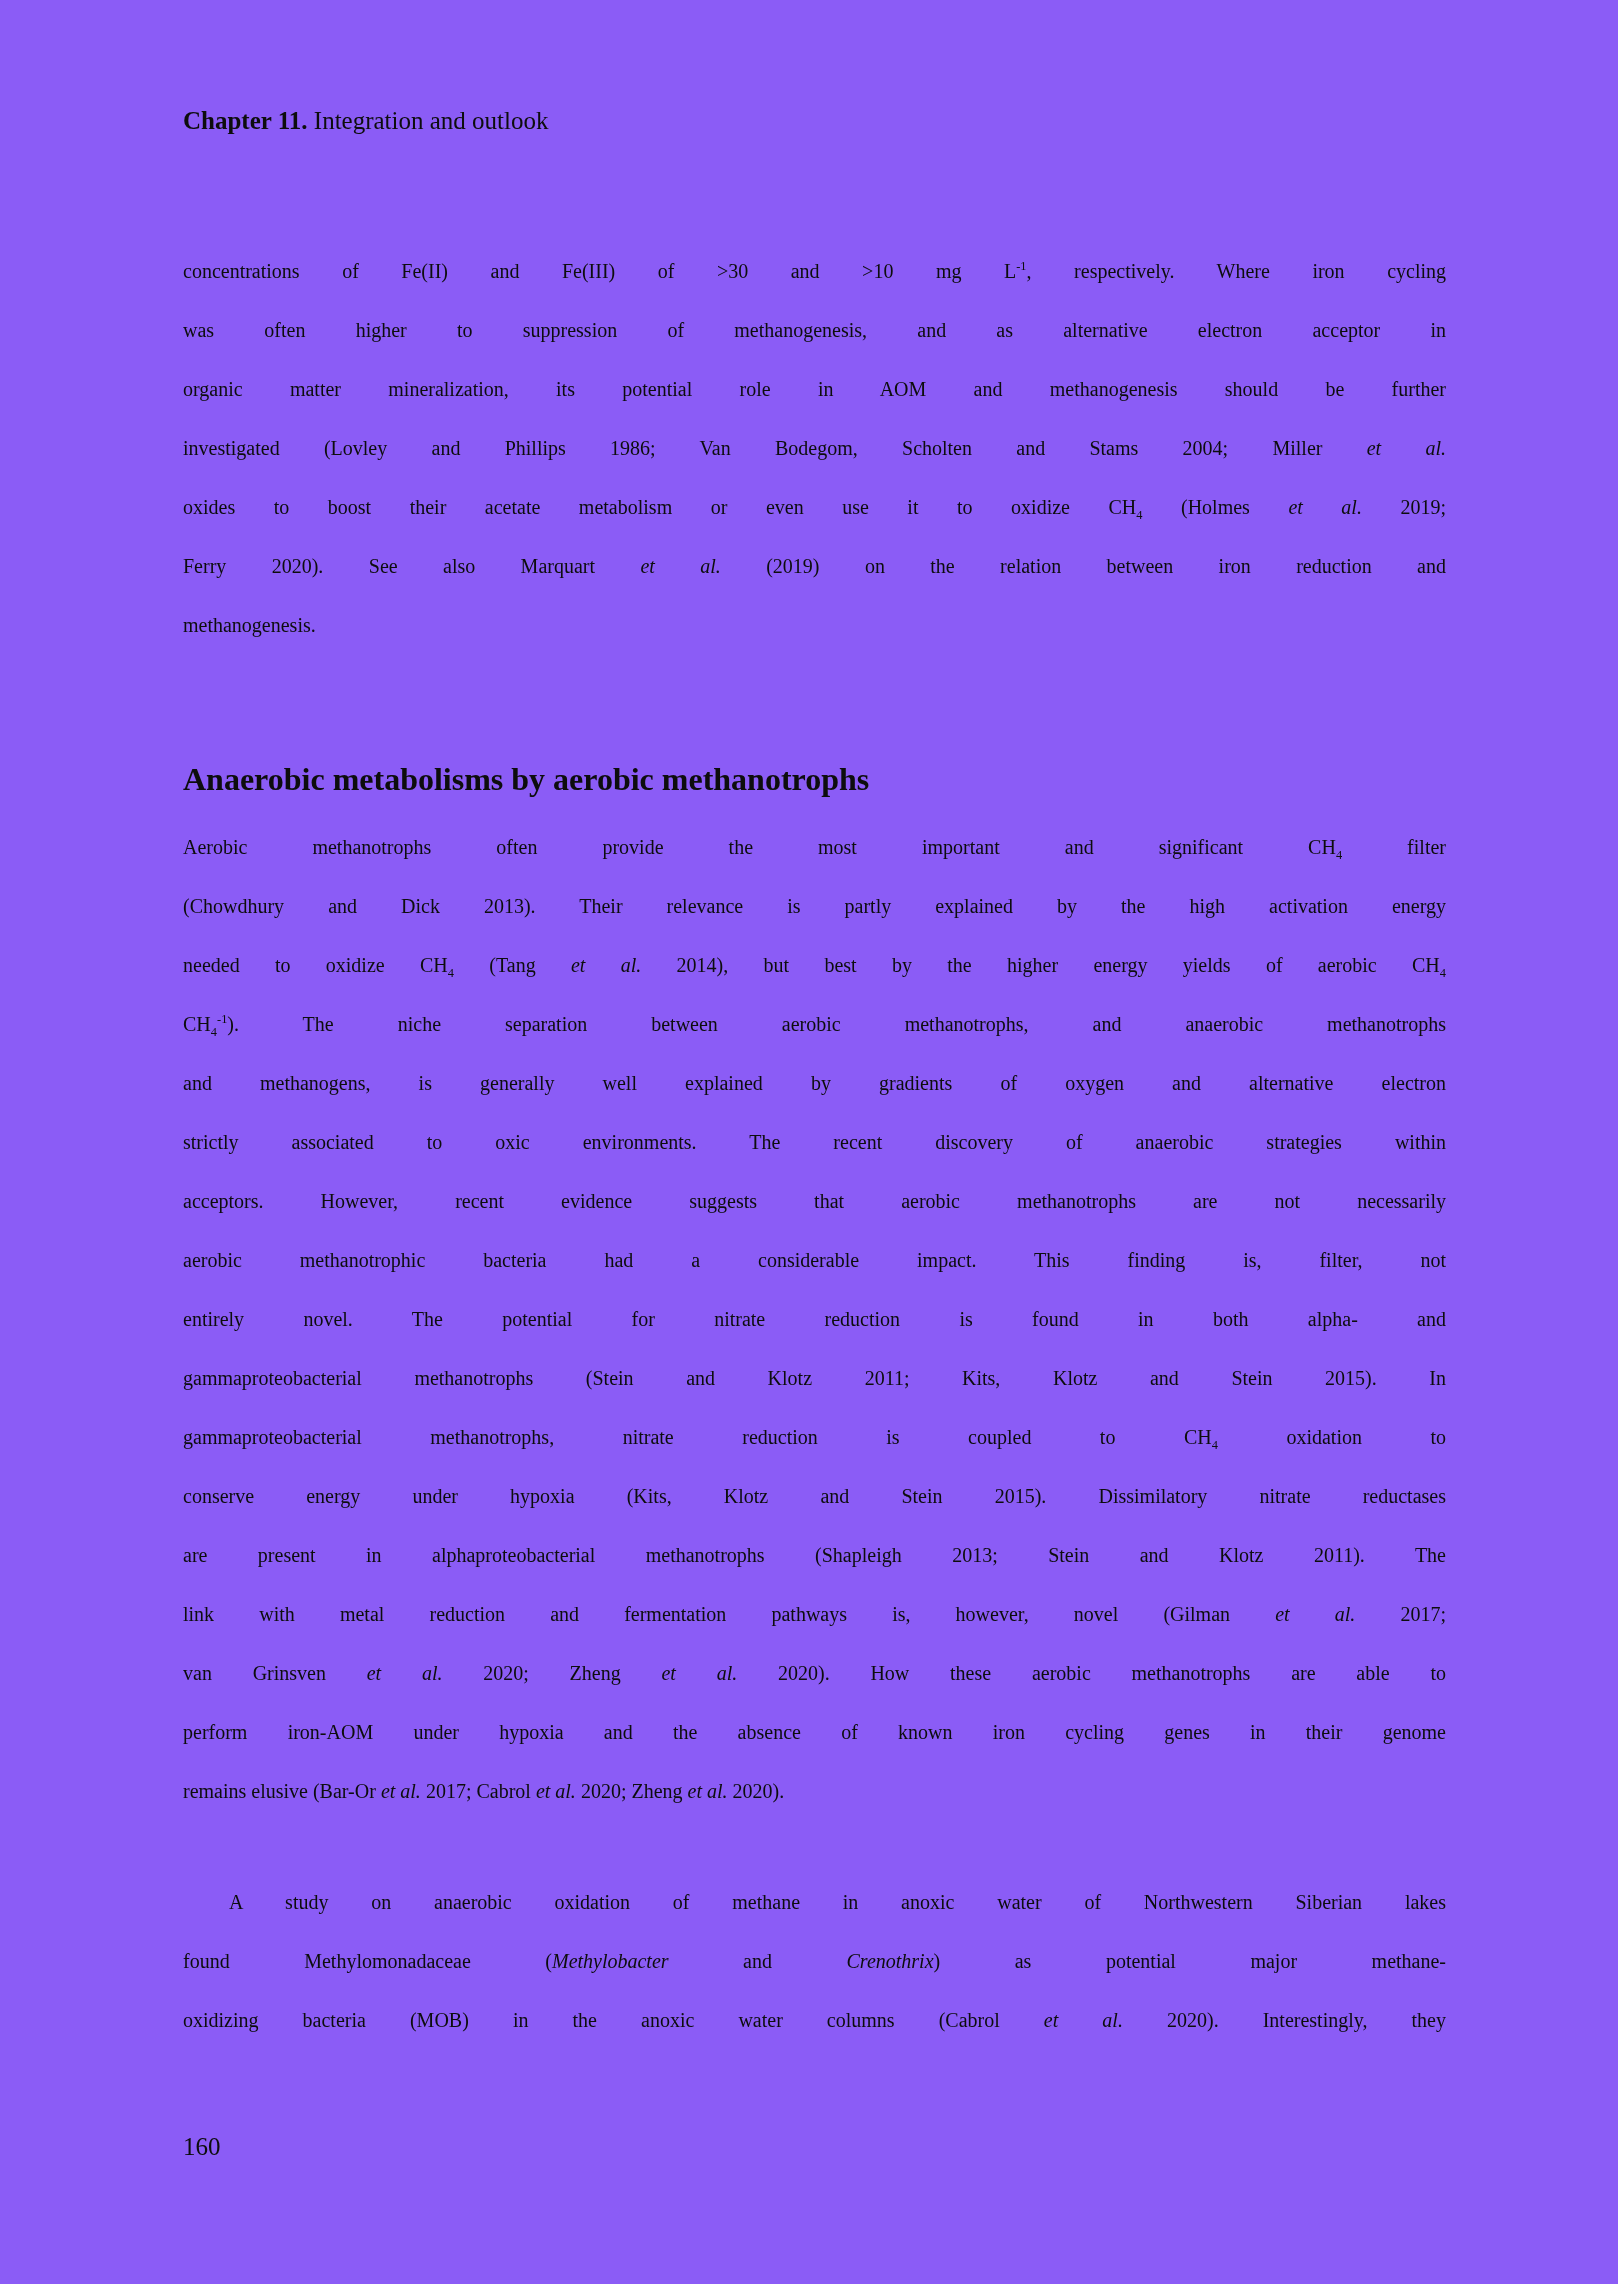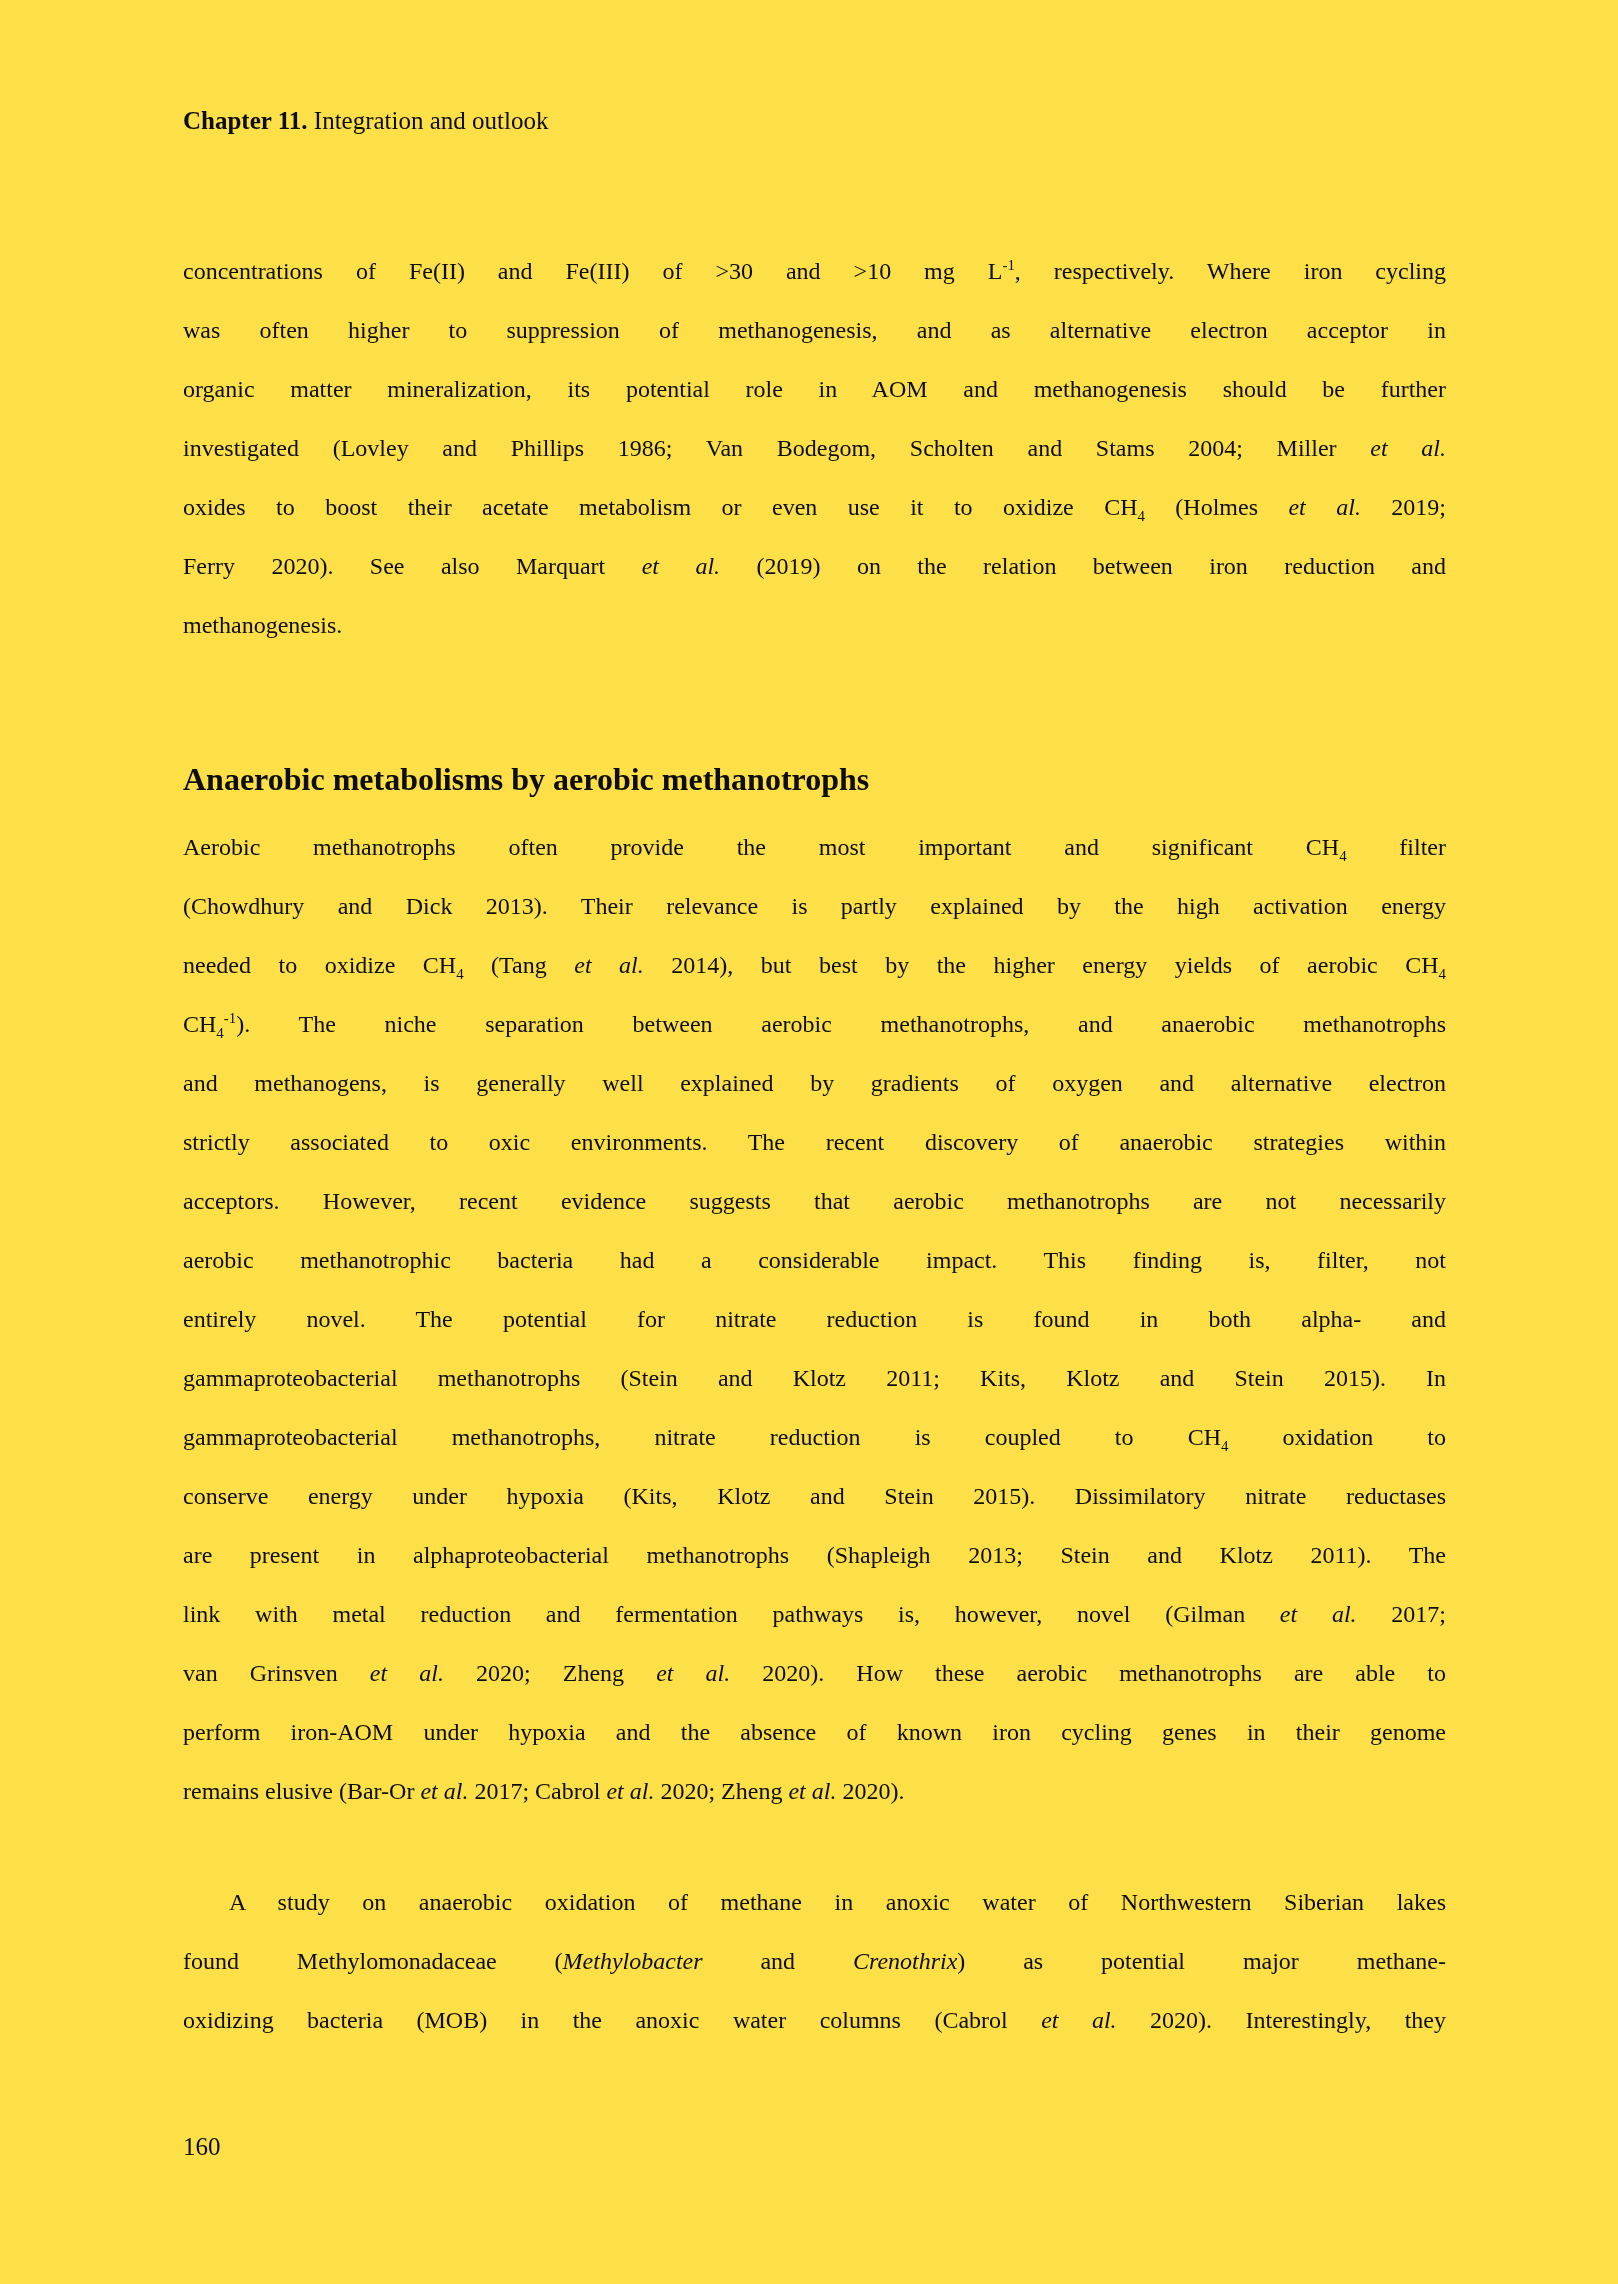--- a/index.html
+++ b/index.html
@@ -1,33 +1,33 @@
 <!DOCTYPE html>
 <html style="font-size:12px"><head>
 <meta charset="utf-8">
 <style>
   html,body { margin:0; padding:0; background:#9a9a9a; }
   .page {
     position:relative;
     width:1618px; height:2284px;
     margin:0 auto;
-    background:#fde047;
+    background:#8b5cf6;
     color:#0d0d0d;
     font-family:"Liberation Serif","DejaVu Serif",serif;
     overflow:hidden;
   }
   .running-header {
     position:absolute; left:183px; top:104px;
     font-size:25px; line-height:33px;
     white-space:nowrap;
   }
   .running-header .bold { font-weight:bold; }
   .para {
     position:absolute; left:183px; width:1263px;
-    font-size:24px;
+    font-size:20px;
   }
   .p1 { top:242px; }
   .p2 { top:818px; }
   .p3 { top:1873px; }
   .line {
     height:59px; line-height:59px;
     text-align:justify; text-align-last:justify;
     overflow:hidden;
   }
   .line.last { text-align-last:left; }

